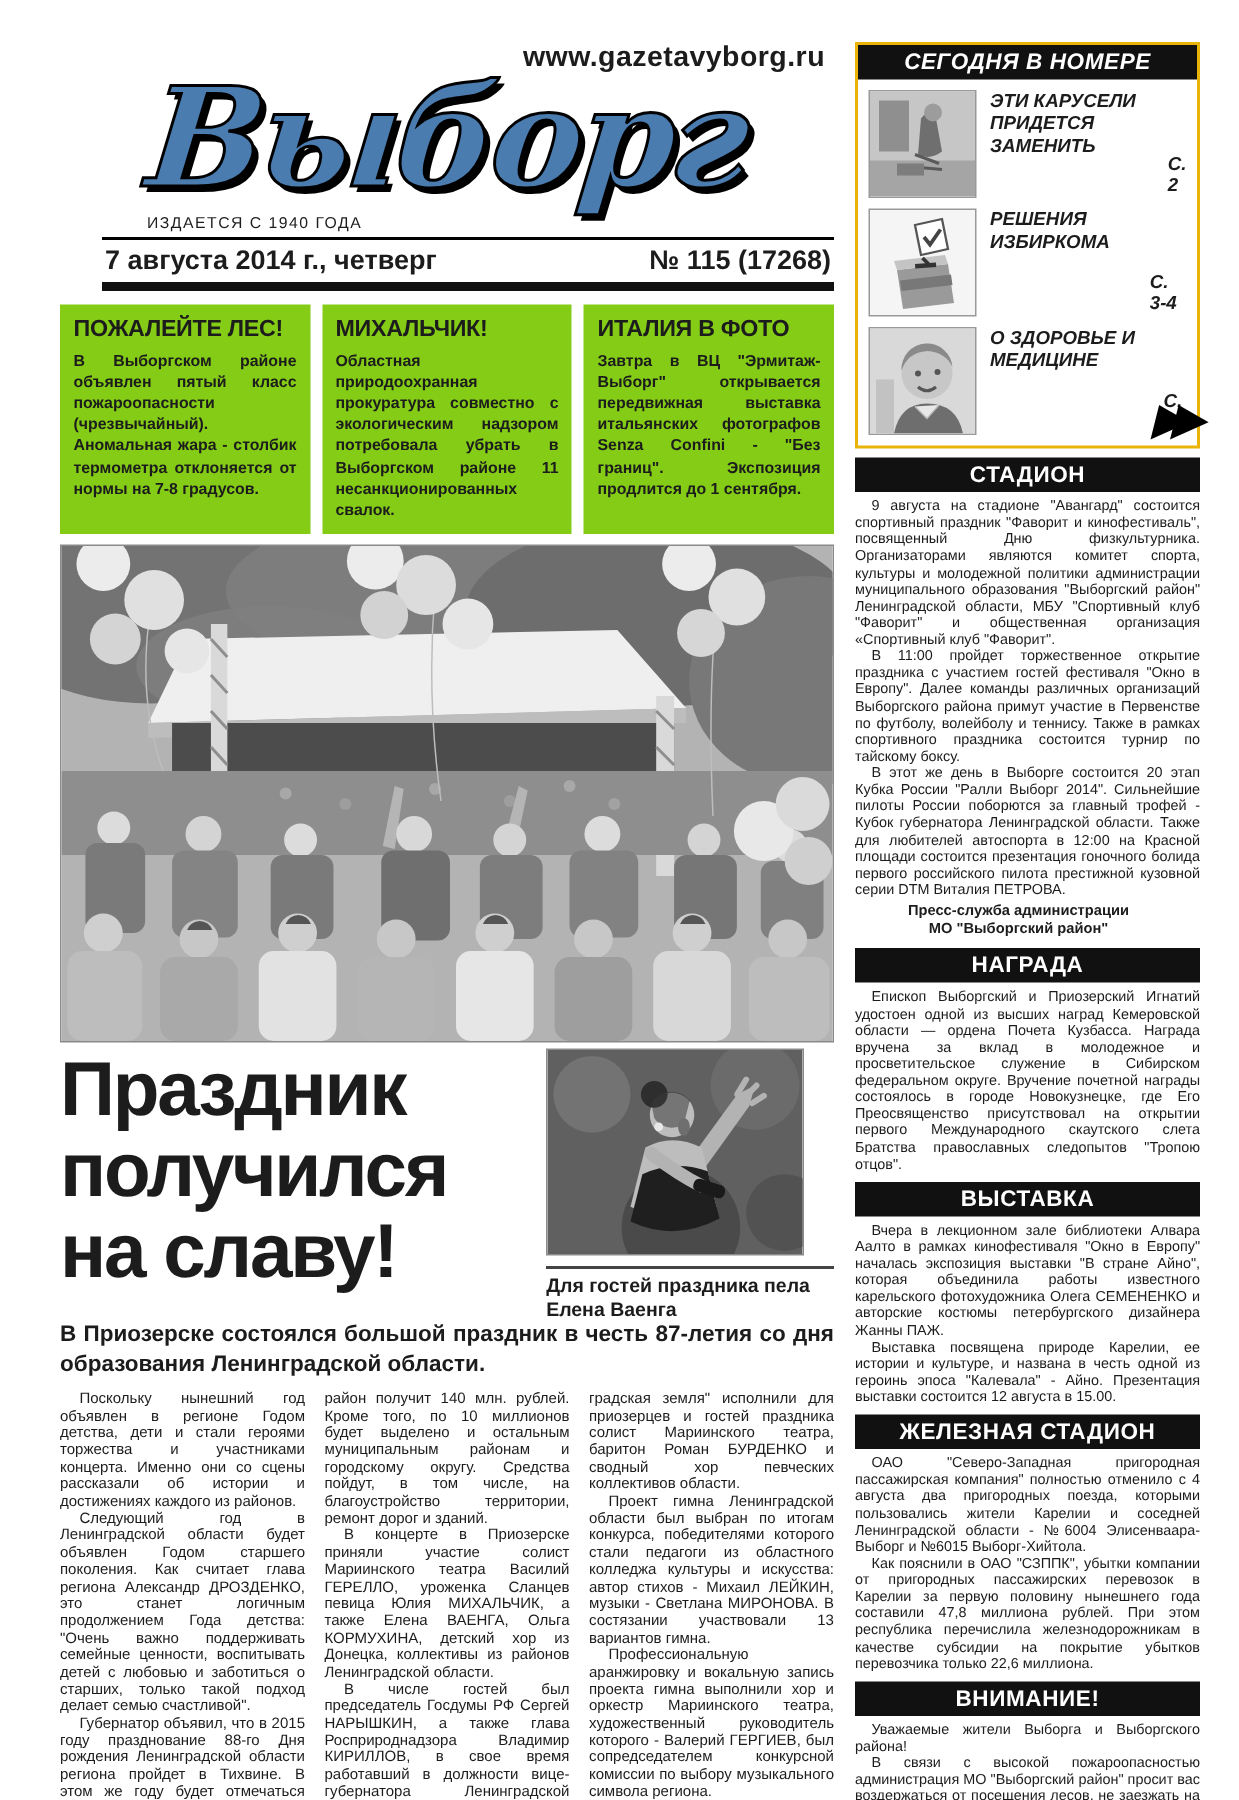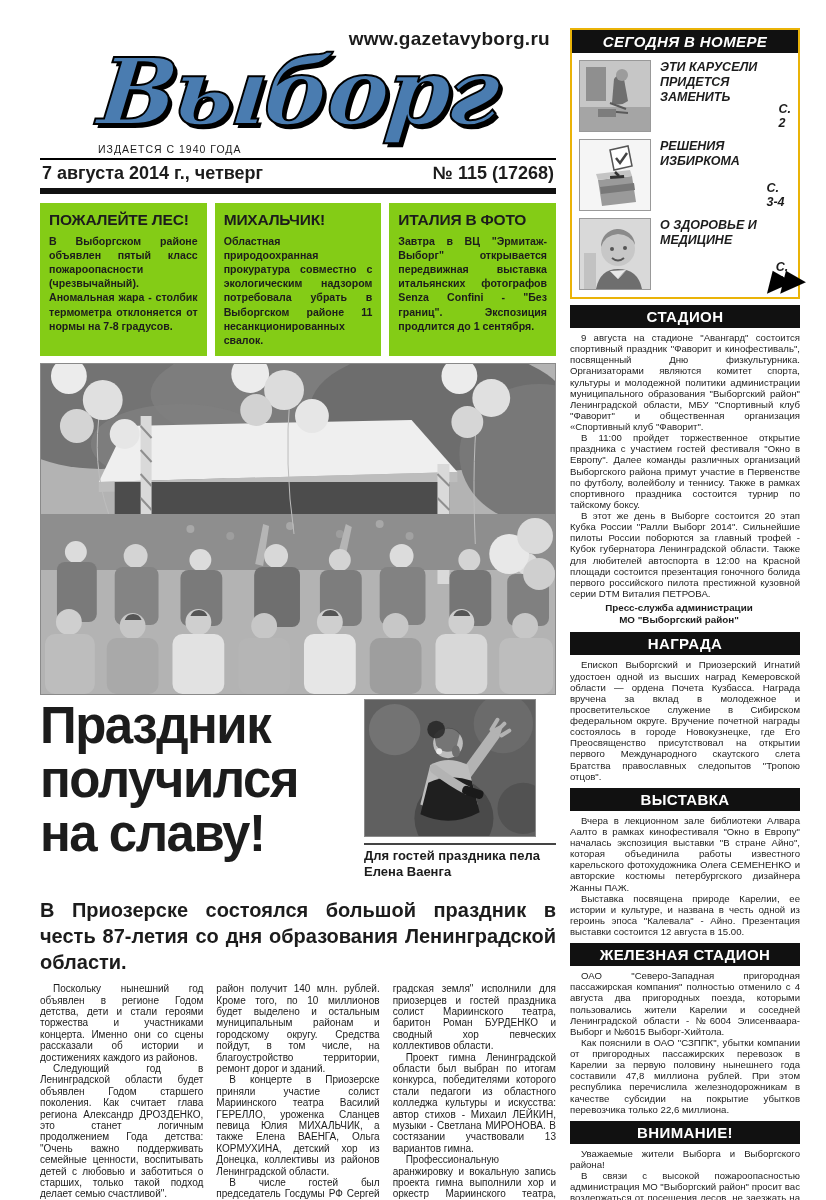--- a/index.html
+++ b/index.html
@@ -8,40 +8,40 @@
   .left{width:516px;flex:0 0 516px;}
   .side{width:230px;flex:0 0 230px;}
 
   
   .website{text-align:right;font-weight:bold;font-size:19px;letter-spacing:.3px;padding-right:6px;}
   .logo{font-family:"DejaVu Serif",serif;font-style:italic;font-weight:bold;font-size:92px;line-height:1.05;
         color:#4a7cb0;text-align:center;letter-spacing:-3px;transform:skewX(-6deg);
         -webkit-text-stroke:2px #000;text-shadow:4px 4px 0 #000;margin-top:-6px;}
   .since{font-size:10.5px;font-weight:normal;letter-spacing:1px;margin:2px 0 3px 58px;}
   .dateline{border-top:2px solid #000;border-bottom:6px solid #111;display:flex;justify-content:space-between;
-            font-weight:bold;font-size:18px;padding:3px 2px 4px 2px;}
+            font-weight:bold;font-size:18px;padding:3px 2px 4px 2px;margin-left:28px;}
 
   
   .teasers{display:flex;gap:8px;margin-top:9px;}
   .teaser{flex:1;background:#84cc16;padding:8px 9px 9px 9px;box-sizing:border-box;}
   .teaser h3{margin:0 0 5px 0;font-size:15.5px;letter-spacing:-.2px;}
   .teaser p{margin:0;font-size:10.6px;font-weight:bold;line-height:1.34;text-align:justify;}
 
   
   .mainphoto{margin-top:7px;border:1px solid #8a8a8a;line-height:0;}
   .mainphoto svg{width:100%;height:330px;}
 
   
   .headrow{display:flex;margin-top:4px;}
   .headline{width:336px;font-weight:bold;font-size:51px;line-height:1.06;letter-spacing:-1.5px;}
   .singerbox{width:204px;margin-left:8px;}
   .singerbox svg{width:172px;height:138px;border:1px solid #8a8a8a;box-sizing:border-box;}
   .caption{font-weight:bold;font-size:13px;line-height:1.2;border-top:2px solid #444;padding-top:3px;margin-top:2px;}
 
-  .subhead{font-weight:bold;font-size:20px;line-height:1.3;text-align:justify;margin-top:18px;}
+  .subhead{font-weight:bold;font-size:15px;line-height:1.3;text-align:justify;margin-top:0;}
 
   
   .cols{display:flex;gap:13px;margin-top:8px;}
   .col{flex:1;font-size:10px;line-height:1.14;text-align:justify;}
   .col p{margin:0;text-indent:13px;}
   .col.cont p:first-child{text-indent:0;}
 
   
   .bar{background:#111;color:#fff;font-weight:bold;text-align:center;font-size:15px;padding:3px 0;letter-spacing:.4px;position:relative;}
   .todaybox{border:2px solid #eab308;font-style:italic;}

